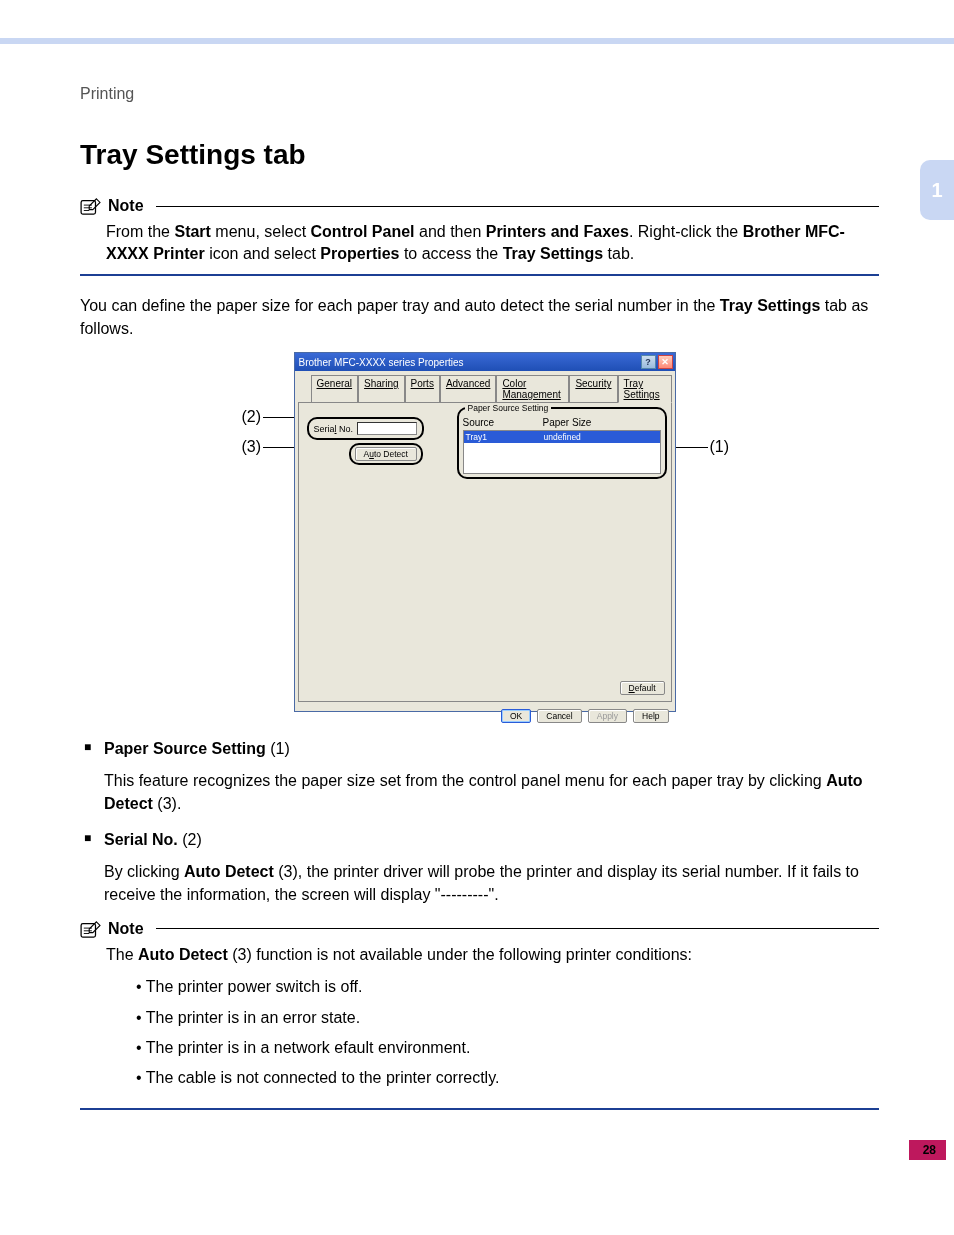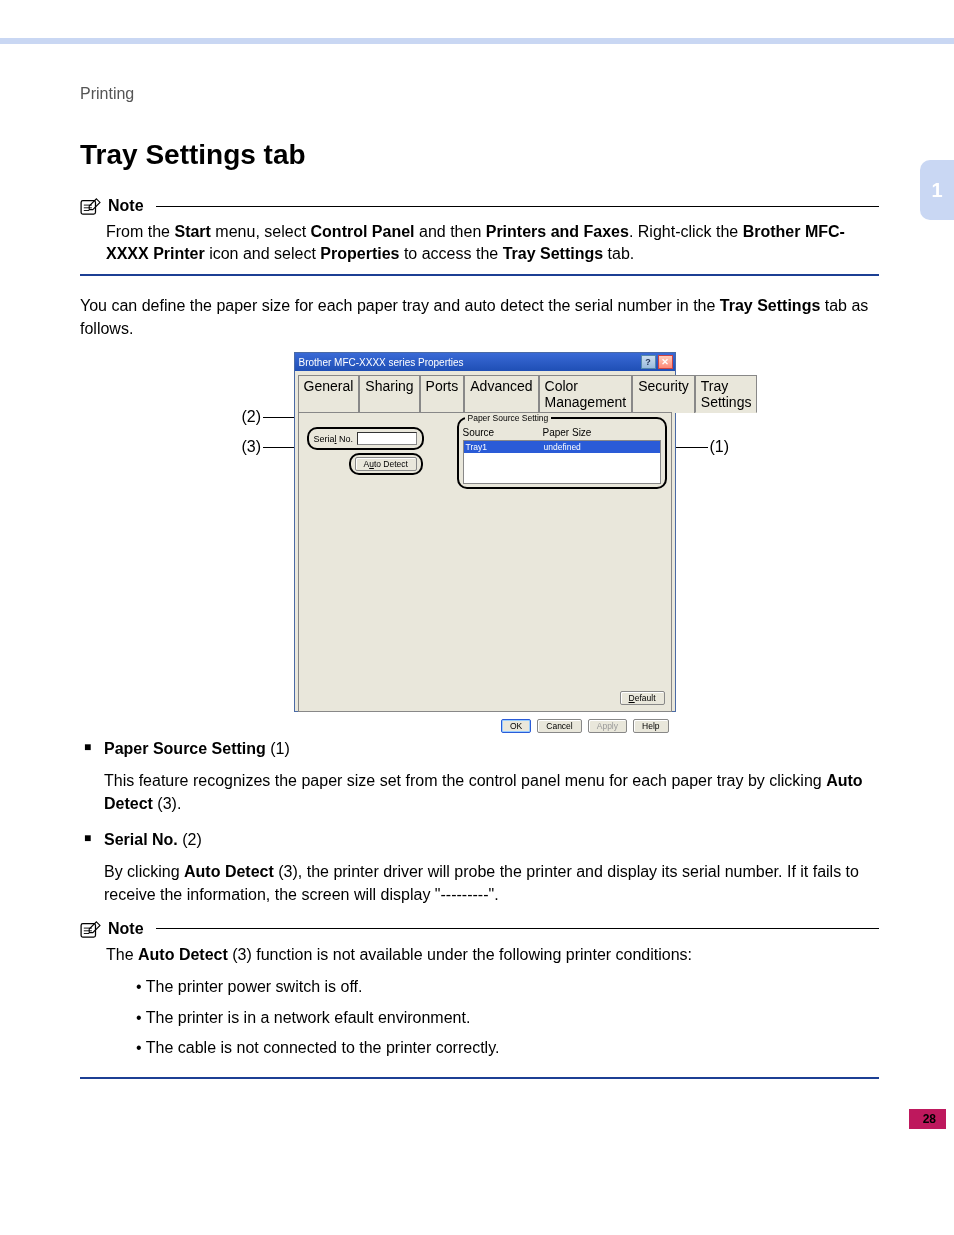--- a/index.html
+++ b/index.html
@@ -118,23 +118,24 @@
     width: 15px; height: 14px;
     background: linear-gradient(#fcb, #f87);
     border: 1px solid #c44;
     margin-left: 2px;
     display:flex;align-items:center;justify-content:center;
     color:#fff;font-weight:bold;font-size:9px;line-height:1;
   }
   .dlg-btn.help { background: linear-gradient(#cde, #9bd); border-color:#58a; color:#235; }
   .tabs {
     display: flex;
-    padding: 3px 3px 0 3px;
+    padding: 3px 3px 0 16px;
     gap: 0;
-    font-size: 14px;
+    font-size: 10px;
+    text-decoration: underline;
   }
   .tab {
     padding: 2px 5px;
     border: 1px solid #888;
     border-bottom: none;
     background: #e9e7db;
     position: relative;
     top: 1px;
   }
   .tab.active { background:#e9e7db; border-bottom:1px solid #e9e7db; z-index:2; }
@@ -322,20 +323,21 @@
         <line x1="4" y1="15" x2="10" y2="15" stroke="#000"></line>
         <path d="M18 2 L22 6 L14 14 L10 14 L10 10 Z" fill="none" stroke="#000" stroke-width="1.2"></path>
       </svg>
       <span class="note-label">Note</span>
       <span class="note-rule"></span>
     </div>
     <div class="note-body">
       <span>The </span><span class="bold">Auto Detect</span><span> (3) function is not available under the following printer conditions:</span>
       <ul class="bul">
         <li>The printer power switch is off.</li>
+        <li>The printer is in an error state.</li>
         <li>The printer is in a network efault environment.</li>
         <li>The cable is not connected to the printer correctly.</li>
       </ul>
     </div>
   </div>
 
 </div>
 
 <div class="page-num">28</div>
 

